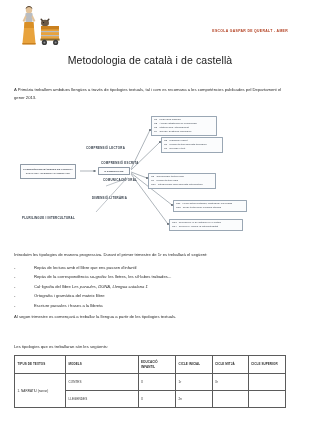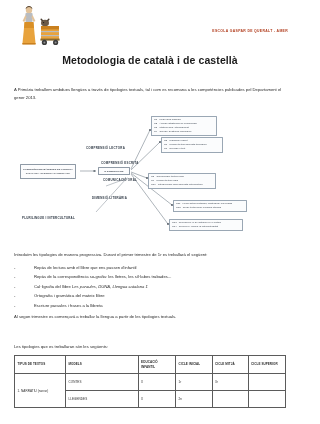--- a/index.html
+++ b/index.html
@@ -43,21 +43,21 @@
     font-weight: bold;
     white-space: nowrap;
   }
 
   .doc-title {
     position: absolute;
     left: 0; top: 54px;
     width: 300px;
     text-align: center;
     font-size: 10.5px;
-    font-weight: bold;
+    font-weight: normal;
     color: #1b1b1b;
     letter-spacing: 0.1px;
   }
 
   .intro {
     position: absolute;
     left: 14px; top: 86px;
     width: 272px;
     font-size: 4.2px;
     line-height: 1.95;

